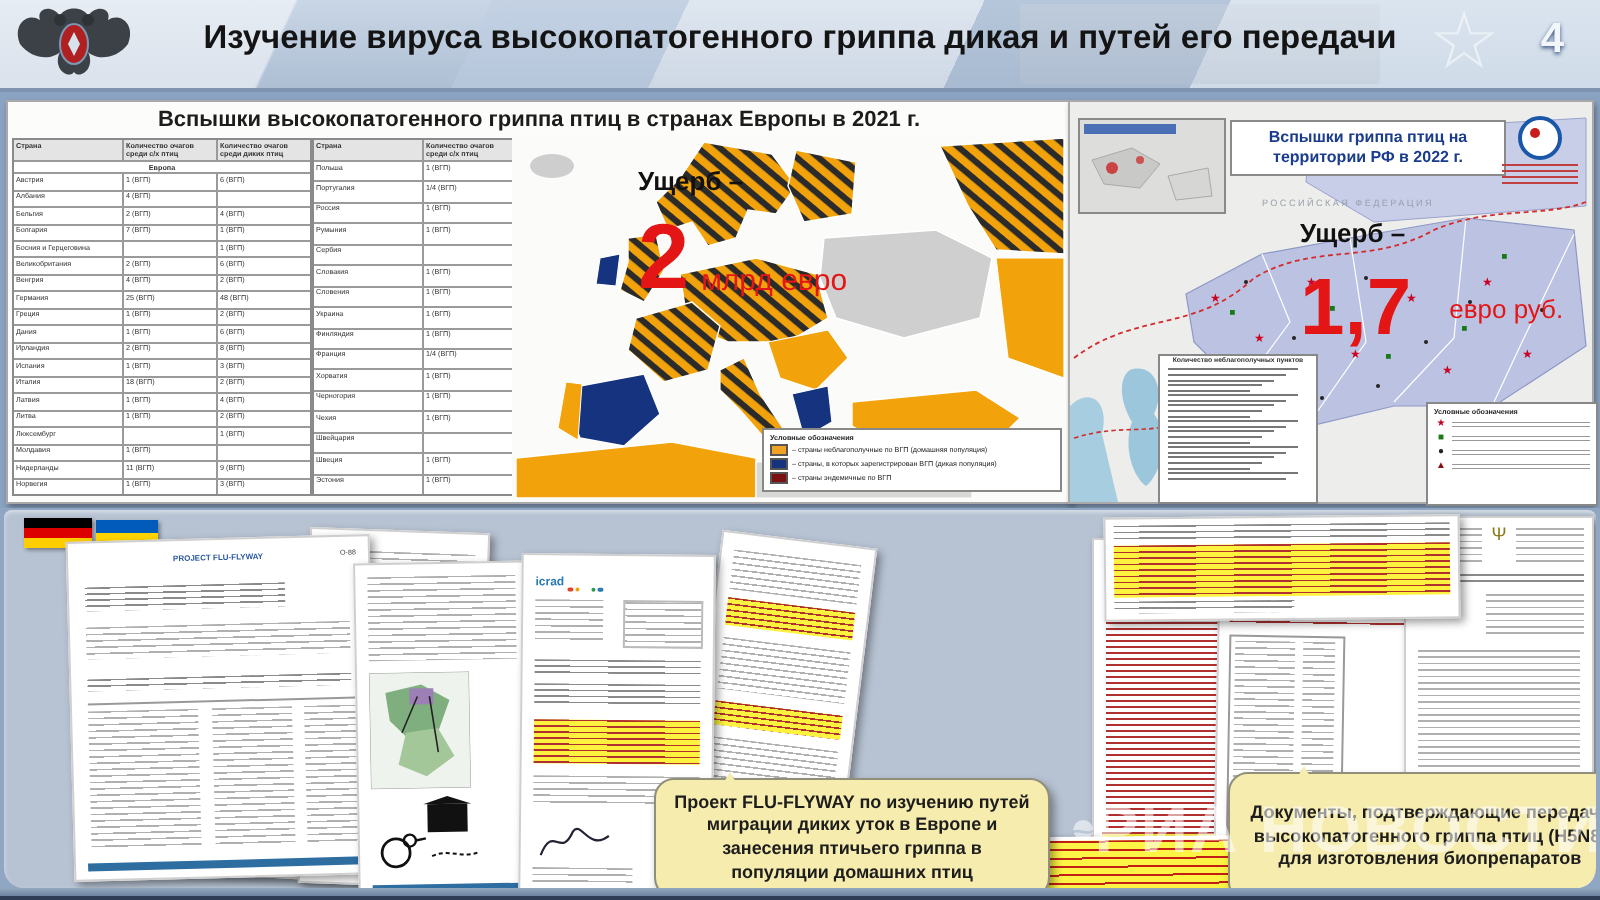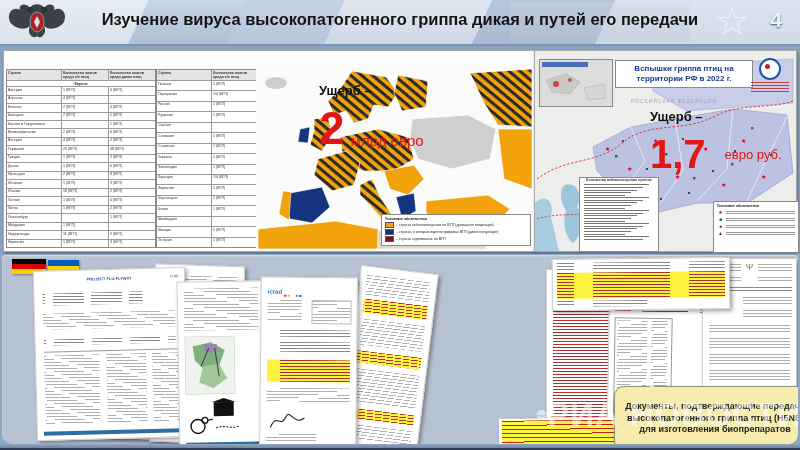--- a/index.html
+++ b/index.html
@@ -135,20 +135,21 @@
       <ellipse cx="33" cy="22" rx="7" ry="10" fill="#b02020" stroke="#7d98b5" stroke-width="1"></ellipse>
       <path d="M30,22 l3,-6 3,6 -3,6 Z" fill="#d8e2ec"></path>
     </svg>
     <div class="abs header-title">Изучение вируса высокопатогенного гриппа дикая и путей его передачи</div>
     <div class="abs slide-num">4</div>
   </div>
 
   <div class="abs maps-row">
 
     <div class="abs panel europe-panel">
+      <div class="abs europe-title">Вспышки высокопатогенного гриппа птиц в странах Европы в 2021 г.</div>
 
       <svg class="abs eu-map" viewBox="0 0 277 182">
         <defs>
           <pattern id="hz" width="7" height="7" patternUnits="userSpaceOnUse" patternTransform="rotate(40)">
             <rect width="7" height="7" fill="#f2a30c"></rect>
             <rect width="7" height="3.1" fill="#2b2b2b"></rect>
           </pattern>
         </defs>
         <rect x="0" y="0" width="277" height="182" fill="#fbfbf9"></rect>
         <ellipse cx="20" cy="16" rx="11" ry="6" fill="#cecece"></ellipse>
@@ -629,20 +630,23 @@
       <div class="abs stamp-blue" style="left:30px;top:136px;width:30px;height:30px;"></div>
       <svg class="abs" style="left:60px;top:140px;" width="28" height="22" viewBox="0 0 28 22">
         <path d="M2,16 C8,2 12,18 18,6 C21,2 24,14 26,8" fill="none" stroke="#334" stroke-width="1"></path>
       </svg>
     </div>
 
     <div class="abs fragment">
       <div class="fl"></div>
     </div>
 
+    <div class="abs callout callout-left">
+      <span>Проект FLU-FLYWAY по изучению путей миграции диких уток в Европе и занесения птичьего гриппа в популяции домашних птиц</span>
+    </div>
     <div class="abs callout callout-right">
       <span>Документы, подтверждающие передачу высокопатогенного гриппа птиц (H5N8) для изготовления биопрепаратов</span>
     </div>
 
     <div class="abs watermark">
       <svg width="52" height="52" viewBox="0 0 52 52">
         <circle cx="26" cy="26" r="23" fill="rgba(255,255,255,0.55)"></circle>
         <path d="M2,28 C16,20 36,36 50,24 L50,30 C36,42 16,26 2,34 Z" fill="rgba(160,180,200,0.6)"></path>
       </svg>
       <span class="wm-text">РИА НОВОСТИ</span>

